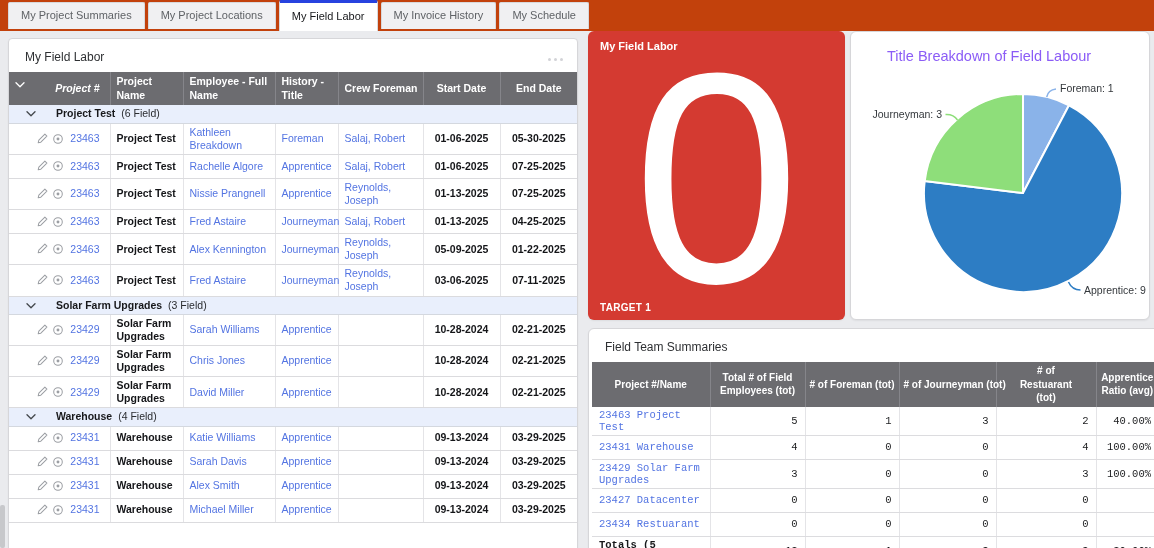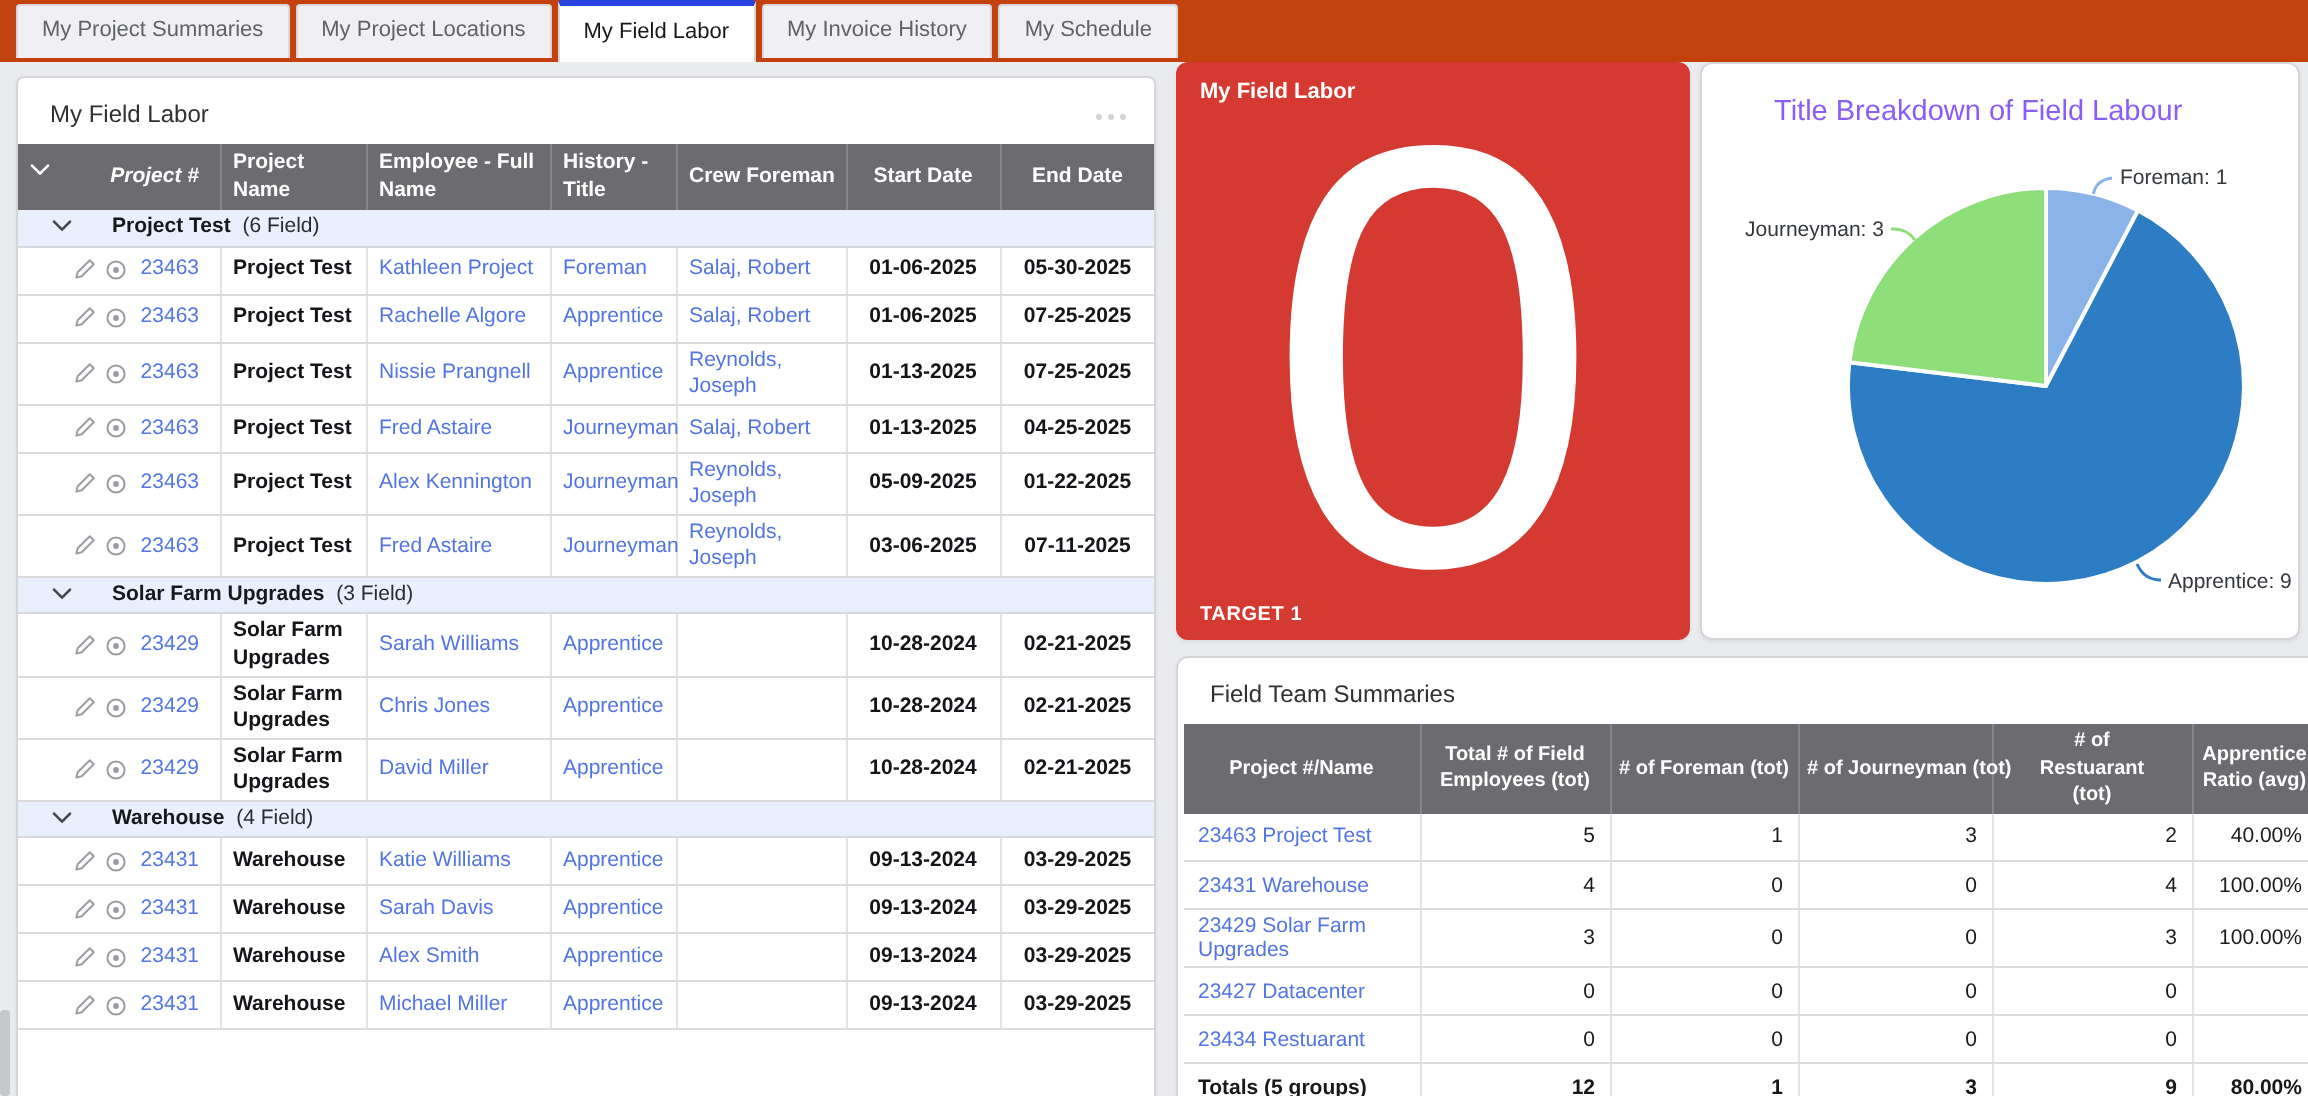--- a/index.html
+++ b/index.html
@@ -62,21 +62,21 @@
   
   .pie-title { position:absolute; top:16px; left:36px; font-size:14.5px; color:#8b5cf6; }
   #pie-svg { position:absolute; top:0; left:0; }
   
   .sum-table { border-collapse:collapse; table-layout:fixed; width:566px; margin-left:3px; }
   .sum-table th { background:#6c6c70; color:#fff; font-size:10px; font-weight:bold;
     height:40px; text-align:center; vertical-align:middle; border-right:1px solid #85858a;
     white-space:pre; line-height:1.35; padding:2px 4px; }
   .sum-table th:last-child { border-right:none; }
   .sum-table td { font-size:10.5px; height:24px; border-bottom:1px solid #dcdcdf;
-    border-right:1px solid #e4e4e7; padding:2px 7px; vertical-align:middle; }
+    border-right:1px solid #e4e4e7; padding:2px 7px; vertical-align:middle;font-family:Liberation Mono, monospace; }
   .sum-table td:last-child { border-right:none; }
   .sum-table td.num { text-align:right; }
   .sum-table tr.totals td { font-weight:bold; color:#17181a; }
   
   #left-thumb { position:absolute; left:0; top:505px; width:5px; height:43px;
     background:#c7c8cb; border-radius:2px; }
 </style>
 </head>
 <body>
 
@@ -136,21 +136,21 @@
                   <svg width="12" height="12" viewBox="0 0 14 14">
                     <circle cx="7" cy="7" r="5" fill="none" stroke="#9b9ea3" stroke-width="1.2"></circle>
                     <circle cx="7" cy="7" r="1.7" fill="#9b9ea3"></circle>
                   </svg>
                 </span>
               </span>
               <a class="lnk">23463</a>
             </span>
           </td>
           <td class="pname">Project Test</td>
-          <td><a class="lnk">Kathleen Project</a></td>
+          <td><a class="lnk">Kathleen Breakdown</a></td>
           <td><a class="lnk">Foreman</a></td>
           <td><a class="lnk">Salaj, Robert</a></td>
           <td class="date">01-06-2025</td>
           <td class="date">05-30-2025</td>
         </tr>
         <tr>
           <td>
             <span class="cell-actions">
               <span class="icons">
                 <span class="ic">

